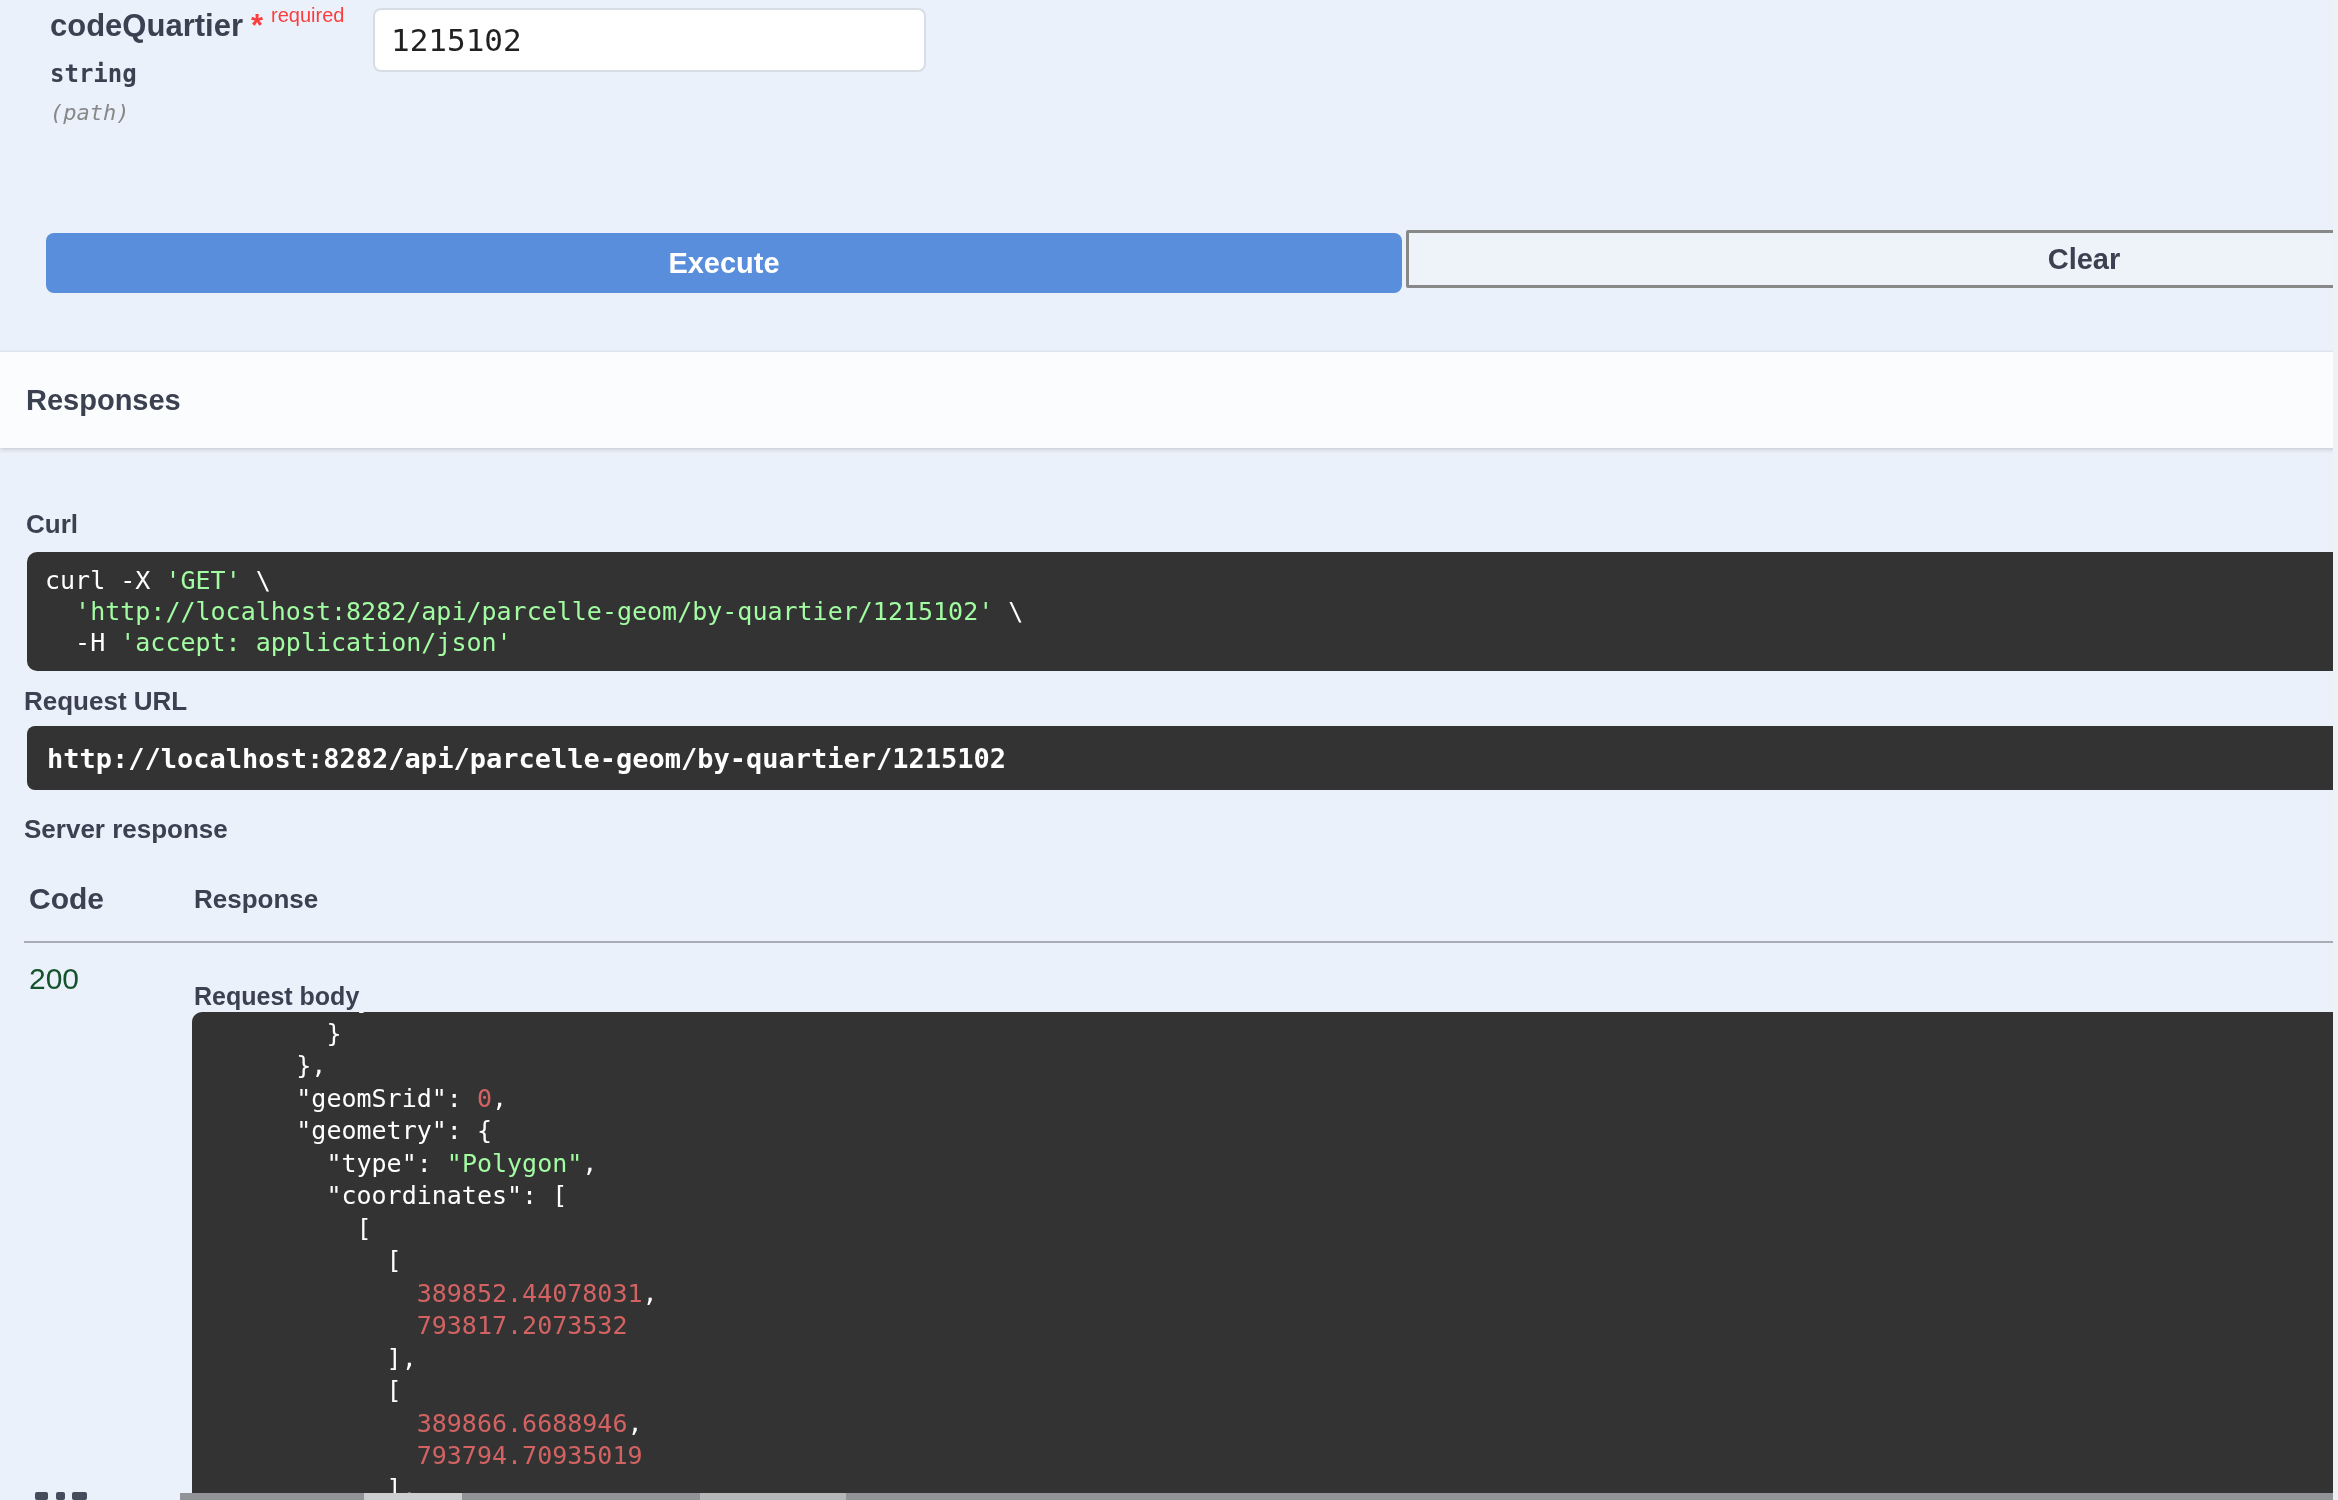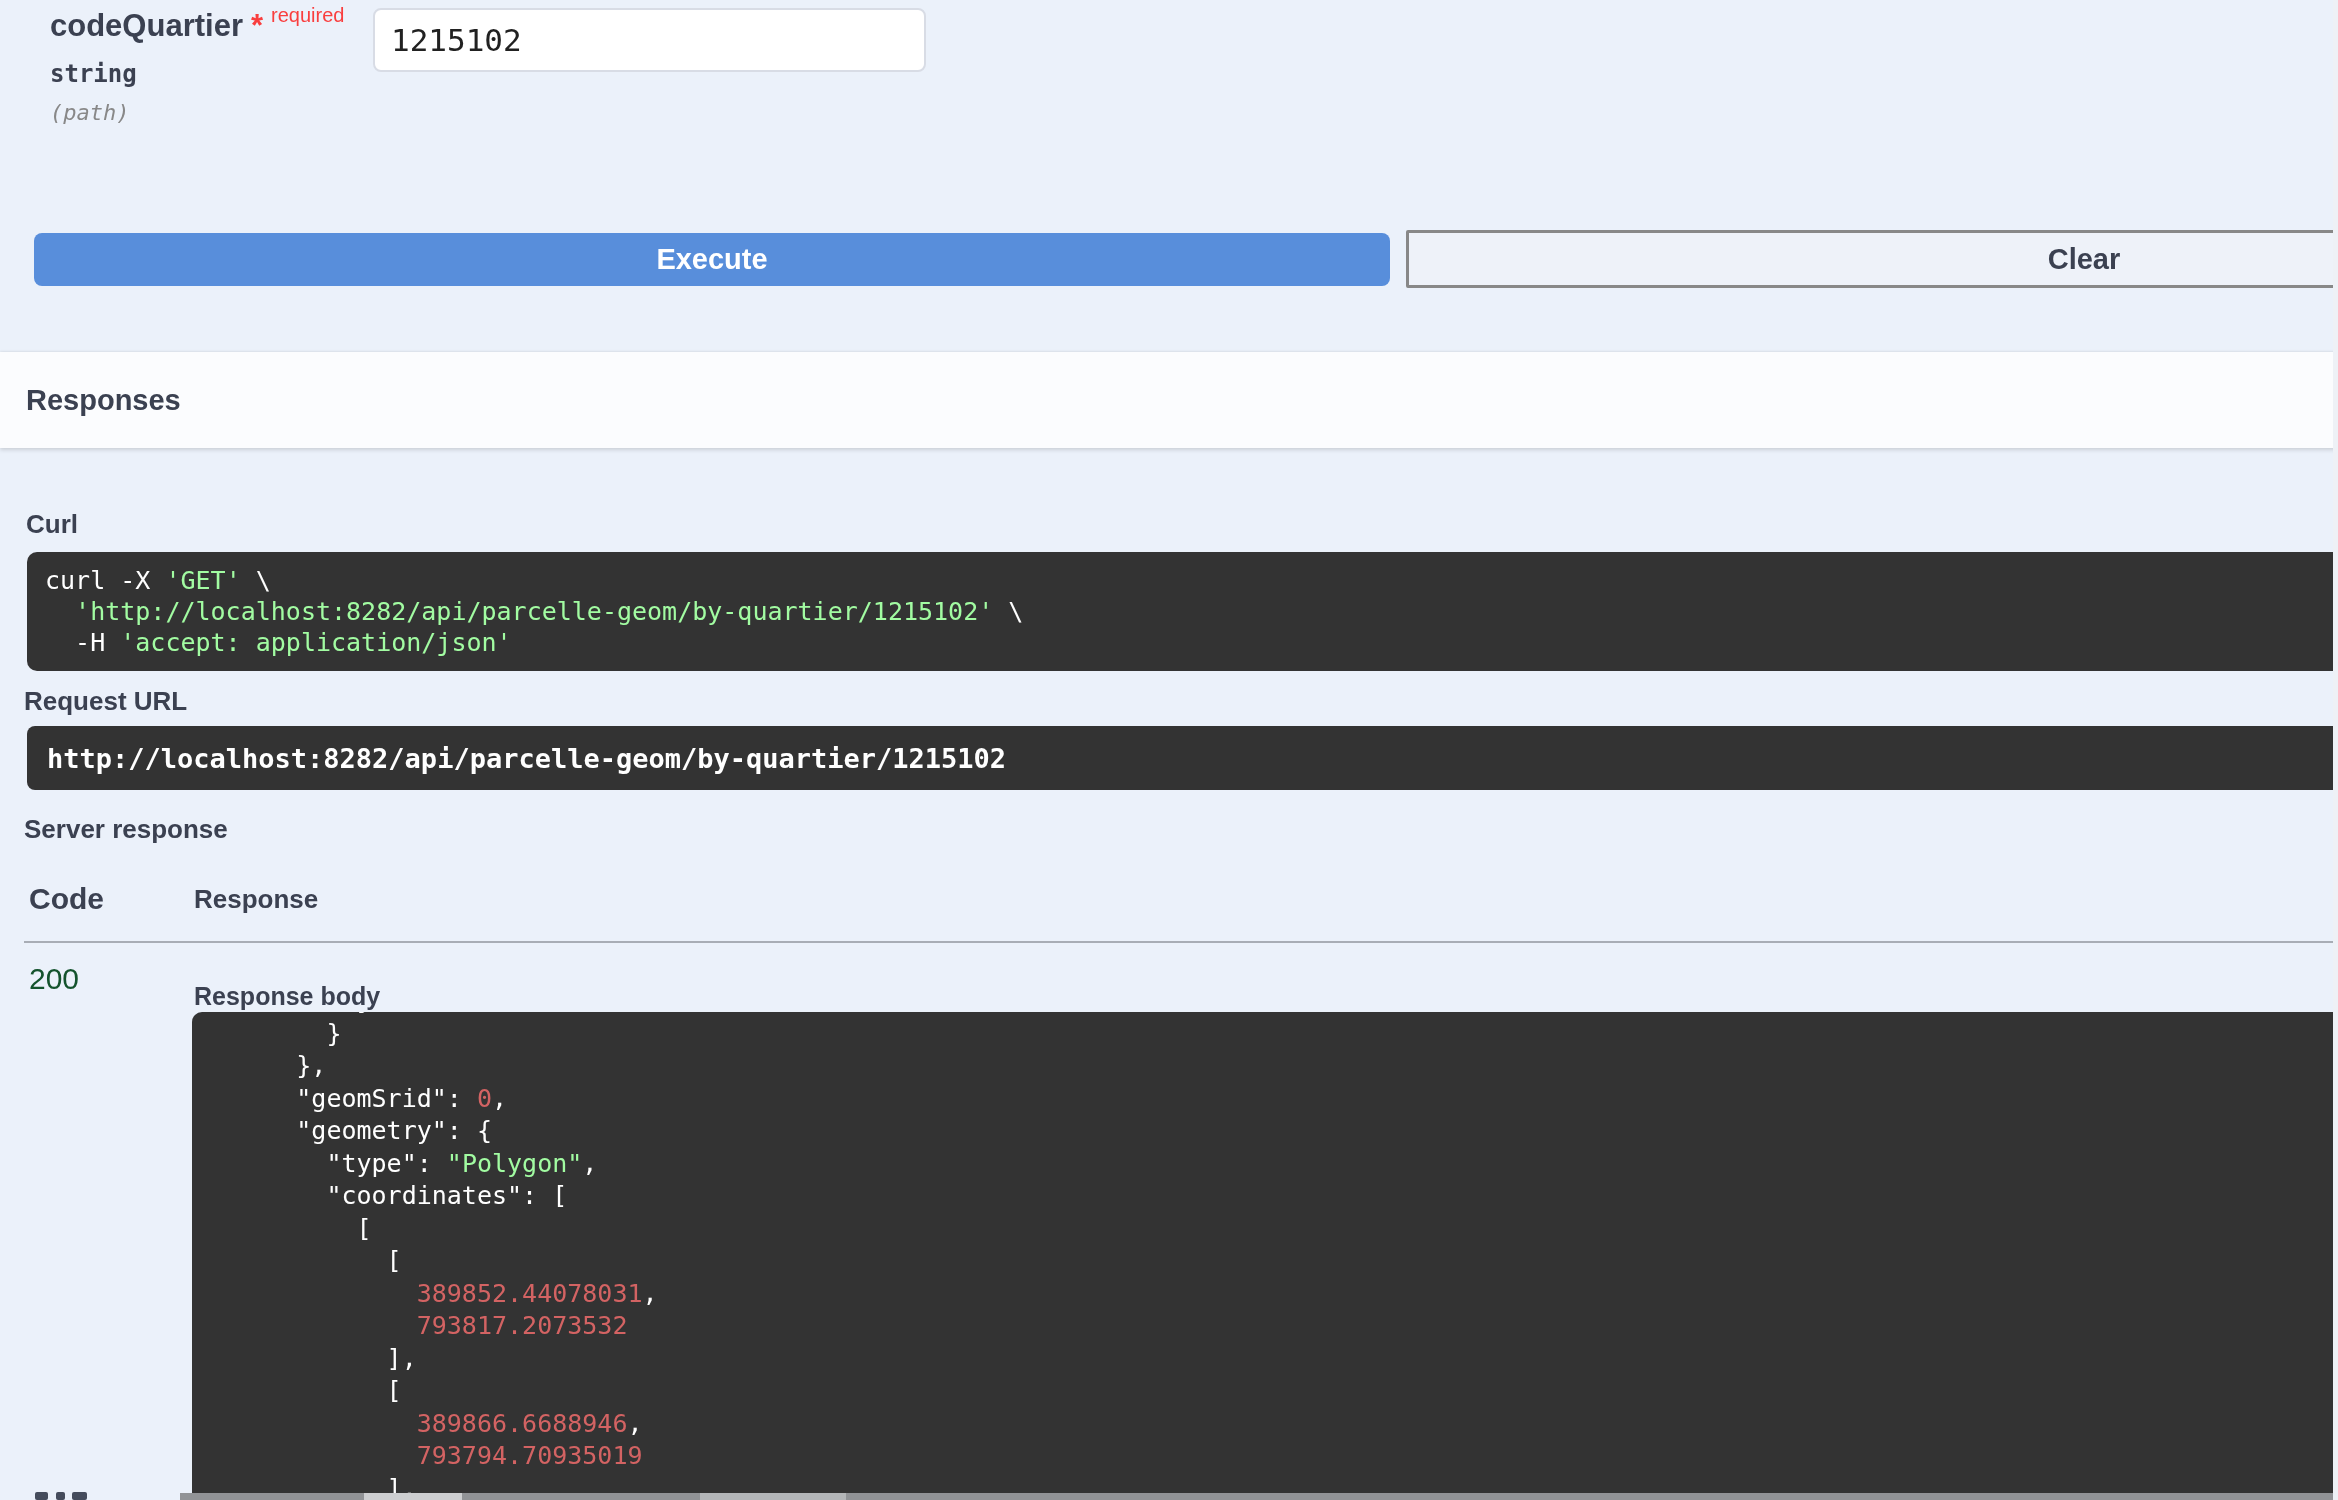--- a/index.html
+++ b/index.html
@@ -23,21 +23,21 @@
   .param-input {
     position: absolute; left: 373px; top: 8px; width: 553px; height: 64px;
     box-sizing: border-box; border: 2px solid #d8dce5; border-radius: 8px;
     background: #ffffff; padding: 0 0 0 16px;
     font-family: "DejaVu Sans Mono", monospace; font-size: 31px; color: #212121;
     outline: none;
   }
 
   
   .execute-btn {
-    position: absolute; left: 34px; top: 233px; width: 1356px; height: 53px;
+    position: absolute; left: 46px; top: 233px; width: 1356px; height: 60px;
     background: #588edb; border: none; border-radius: 8px;
     color: #ffffff; font-family: "Liberation Sans", sans-serif;
     font-size: 29px; font-weight: bold; cursor: pointer;
   }
   .clear-btn {
     position: absolute; left: 1406px; top: 230px; width: 1356px; height: 58px;
     box-sizing: border-box; background: #eef2f9; border: 3px solid #888888; border-radius: 2px;
     color: #3b4151; font-family: "Liberation Sans", sans-serif;
     font-size: 29px; font-weight: bold; cursor: pointer;
   }
@@ -121,21 +121,21 @@
       <span>http://localhost:8282/api/parcelle-geom/by-quartier/1215102</span>
     </div>
 
     <div class="lbl" style="left:24px; top:814px; font-size:26px;">Server response</div>
 
     <div class="lbl" style="left:29px; top:882px; font-size:30px;">Code</div>
     <div class="lbl" style="left:194px; top:884px; font-size:26px;">Response</div>
     <div class="tbl-rule"></div>
 
     <div class="status-code">200</div>
-    <div class="lbl" style="left:194px; top:982px; font-size:25px;">Response body</div>
+    <div class="lbl" style="left:194px; top:982px; font-size:25px;">Request body</div>
 
     <div class="codeblock resp-pre">
         <div class="cl"><span>          }</span></div>
         <div class="cl"><span>        }</span></div>
         <div class="cl"><span>      },</span></div>
         <div class="cl"><span>      "geomSrid": </span><span class="n">0</span><span>,</span></div>
         <div class="cl"><span>      "geometry": {</span></div>
         <div class="cl"><span>        "type": </span><span class="s">"Polygon"</span><span>,</span></div>
         <div class="cl"><span>        "coordinates": [</span></div>
         <div class="cl"><span>          [</span></div>

